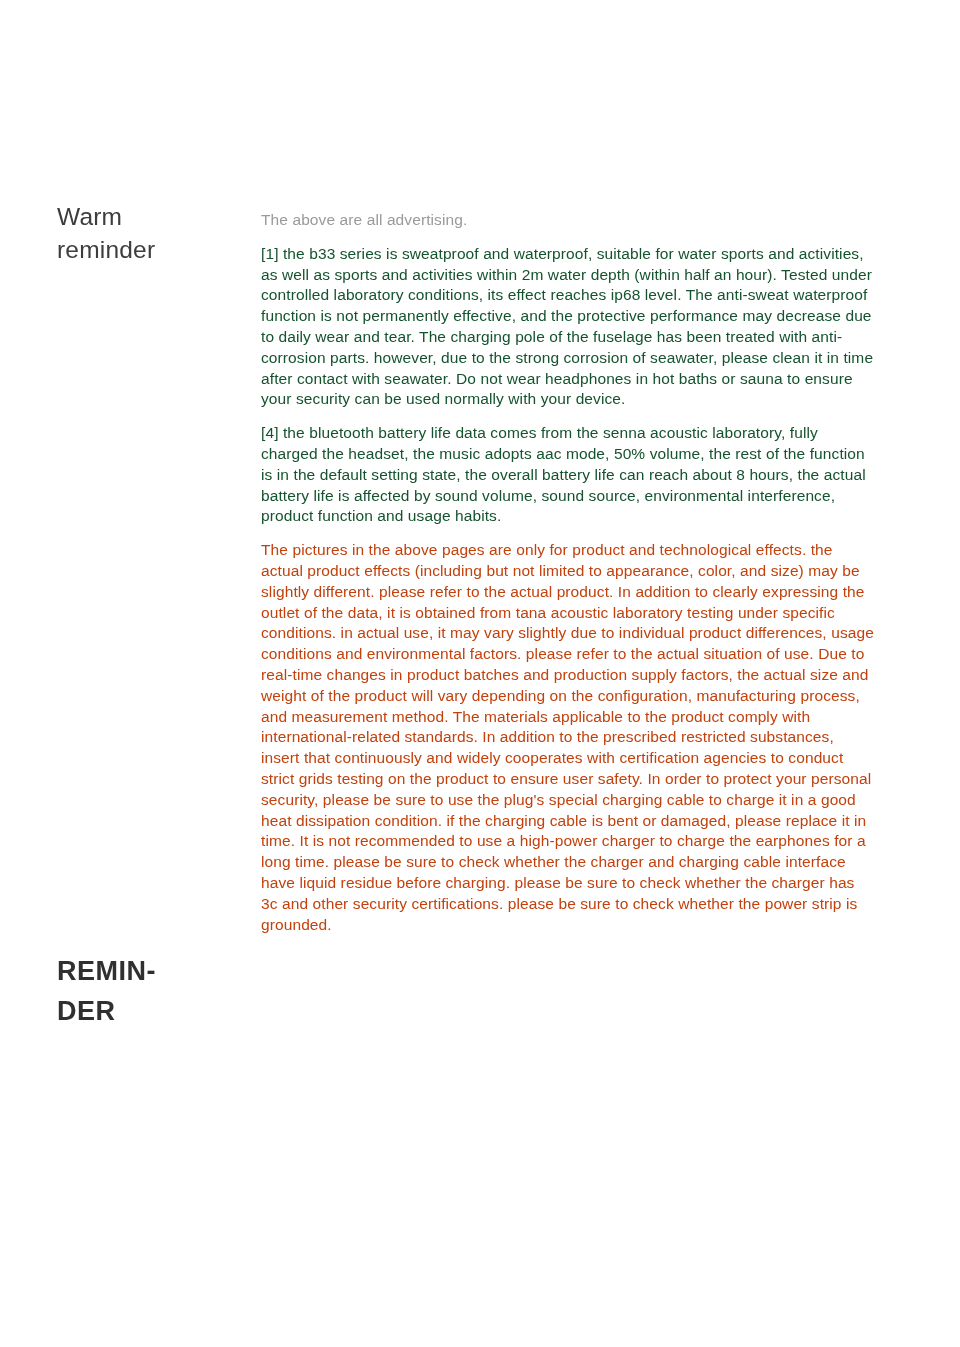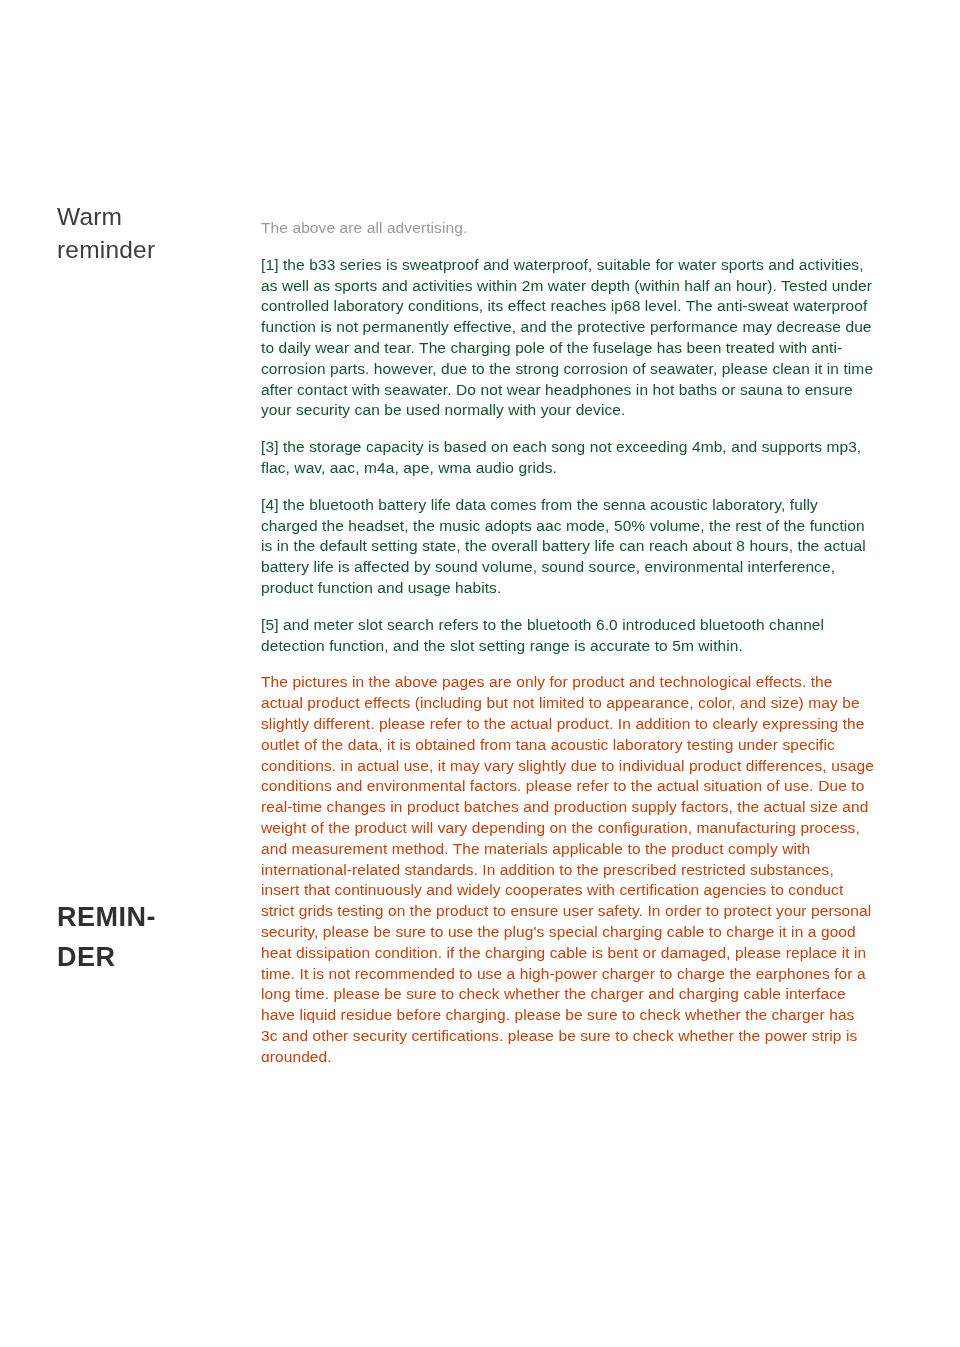--- a/index.html
+++ b/index.html
@@ -23,37 +23,37 @@
     font-size: 24.5px;
     line-height: 33px;
     font-weight: 400;
     color: #3d3d3d;
     white-space: pre-line;
     letter-spacing: 0.2px;
   }
   .side-label {
     position: absolute;
     left: 57px;
-    top: 897px;
+    top: 951px;
     width: 180px;
     font-size: 27px;
     line-height: 40px;
     font-weight: 700;
     color: #303030;
     white-space: pre-line;
     letter-spacing: 0.5px;
   }
   .content-col {
     position: absolute;
     left: 261px;
     top: 202px;
     width: 613px;
   }
   .content-col p {
-    margin: 16px 0 13px 0;
+    margin: 8px 0 13px 0;
     font-size: 15.5px;
     line-height: 20.8px;
     letter-spacing: 0.1px;
   }
   .intro-line {
     color: #9a9a9a;
   }
   .note-para {
     color: #14532d;
   }
@@ -72,22 +72,20 @@
 
   <div class="side-label">REMIN-
 DER</div>
 
   <div class="content-col">
     <p class="intro-line">The above are all advertising.</p>
 
     <p class="note-para">[1] the b33 series is sweatproof and waterproof, suitable for water sports and activities, as well as sports and activities within 2m water depth (within half an hour). Tested under controlled laboratory conditions, its effect reaches ip68 level. The anti-sweat waterproof function is not permanently effective, and the protective performance may decrease due to daily wear and tear. The charging pole of the fuselage has been treated with anti-corrosion parts. however, due to the strong corrosion of seawater, please clean it in time after contact with seawater. Do not wear headphones in hot baths or sauna to ensure your security can be used normally with your device.</p>
 
 
-    <p class="note-para">[3] the storage capacity is based on each song not exceeding 4mb, and supports mp3, flac, wav, aac, m4a, ape, wma audio grids.</p>
 
     <p class="note-para">[4] the bluetooth battery life data comes from the senna acoustic laboratory, fully charged the headset, the music adopts aac mode, 50% volume, the rest of the function is in the default setting state, the overall battery life can reach about 8 hours, the actual battery life is affected by sound volume, sound source, environmental interference, product function and usage habits.</p>
 
-    <p class="note-para">[5] and meter slot search refers to the bluetooth 6.0 introduced bluetooth channel detection function, and the slot setting range is accurate to 5m within.</p>
 
     <p class="disclaimer-para">The pictures in the above pages are only for product and technological effects. the actual product effects (including but not limited to appearance, color, and size) may be slightly different. please refer to the actual product. In addition to clearly expressing the outlet of the data, it is obtained from tana acoustic laboratory testing under specific conditions. in actual use, it may vary slightly due to individual product differences, usage conditions and environmental factors. please refer to the actual situation of use. Due to real-time changes in product batches and production supply factors, the actual size and weight of the product will vary depending on the configuration, manufacturing process, and measurement method. The materials applicable to the product comply with international-related standards. In addition to the prescribed restricted substances, insert that continuously and widely cooperates with certification agencies to conduct strict grids testing on the product to ensure user safety. In order to protect your personal security, please be sure to use the plug's special charging cable to charge it in a good heat dissipation condition. if the charging cable is bent or damaged, please replace it in time. It is not recommended to use a high-power charger to charge the earphones for a long time. please be sure to check whether the charger and charging cable interface have liquid residue before charging. please be sure to check whether the charger has 3c and other security certifications. please be sure to check whether the power strip is grounded.</p>
   </div>
 
 </div>
 
 </body></html>

